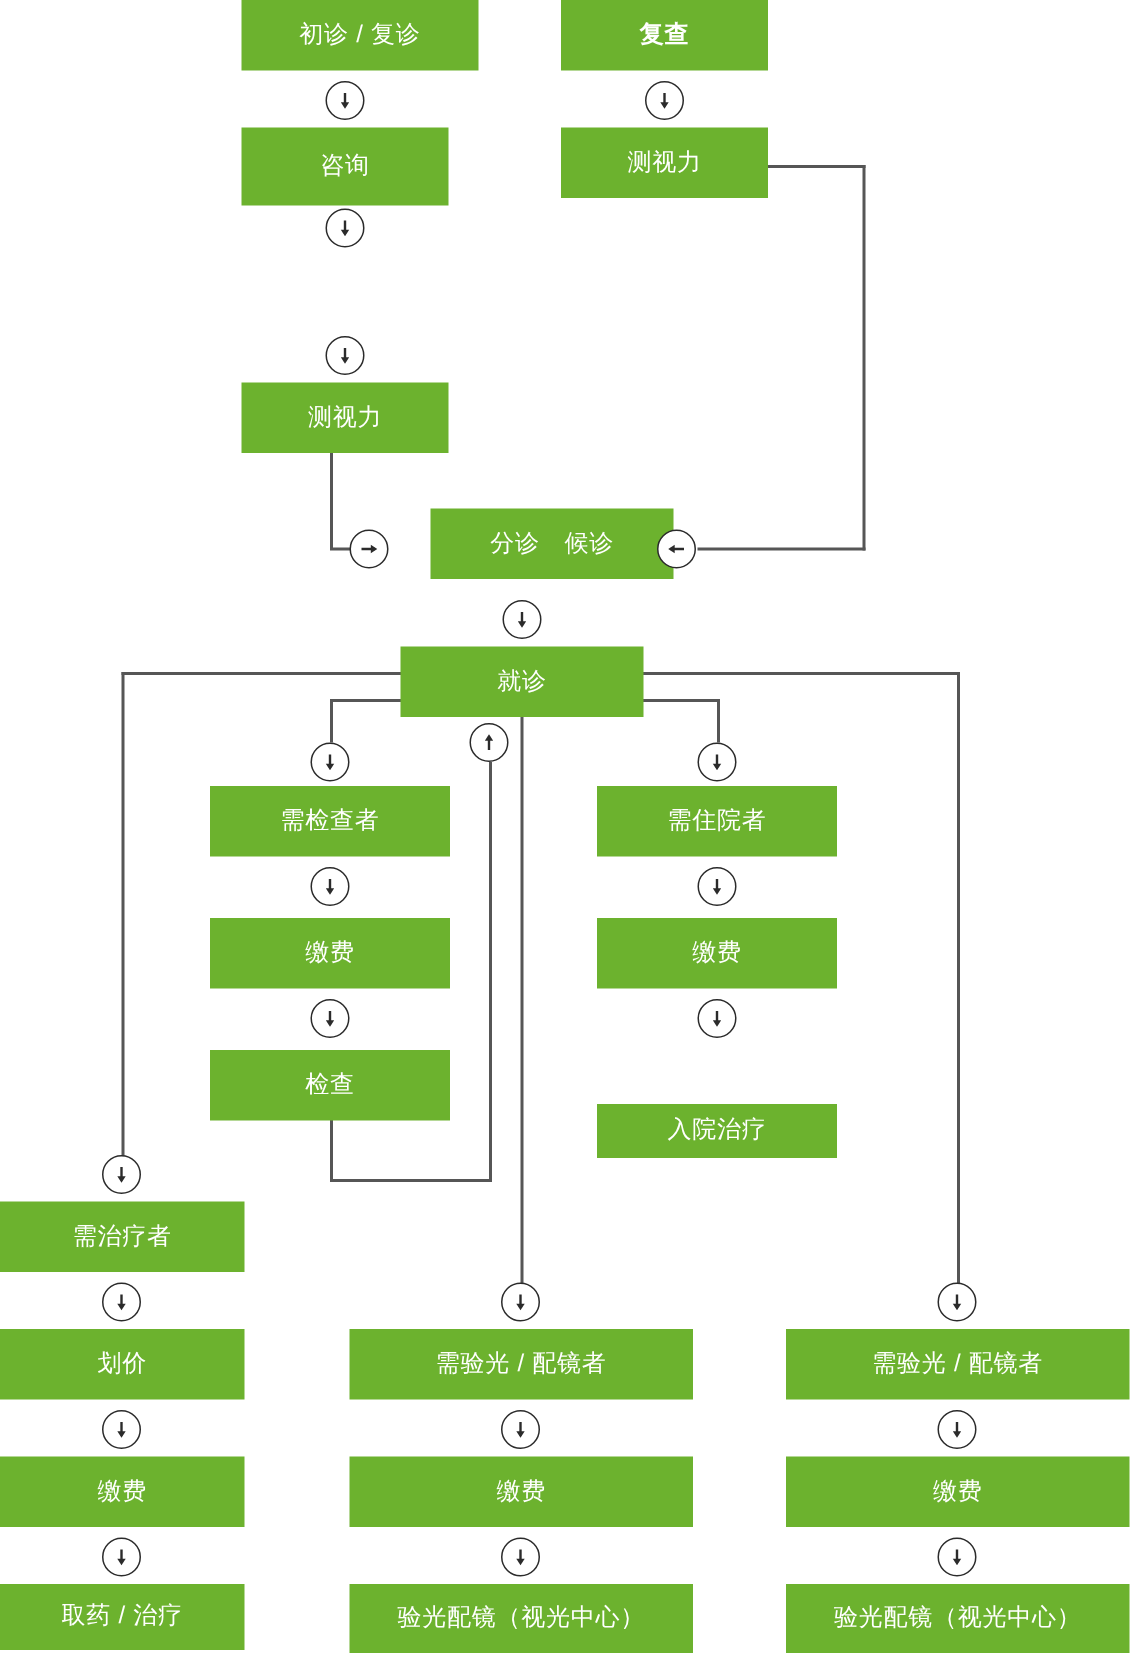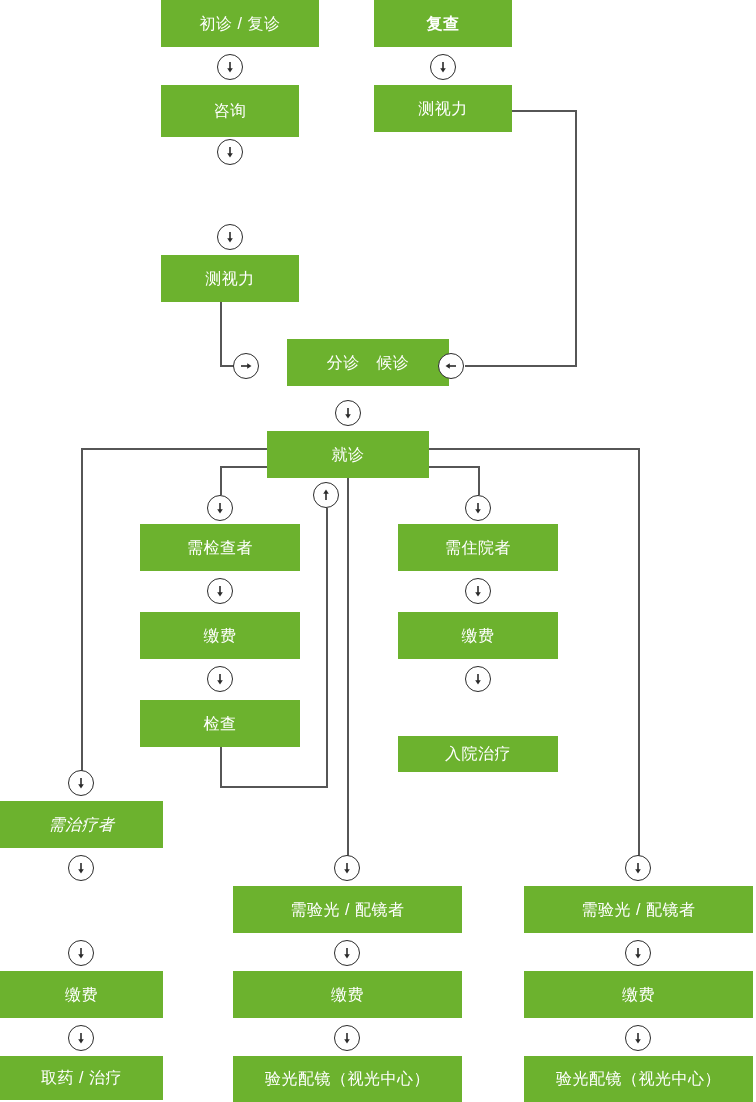--- a/index.html
+++ b/index.html
@@ -197,27 +197,28 @@
       </svg>
   </div>
   <div class="node" style="left:398px; top:696px; width:160px; height:36px;margin-top:40px;">入院治疗</div>
 
   <div class="arrow" style="left:68px; top:770px;">
     <svg width="14" height="14" viewBox="0 0 14 14">
         <line x1="7" y1="2" x2="7" y2="11" stroke="#2b2b2b" stroke-width="1.6"></line>
         <polygon points="7,12.5 4.2,8.2 9.8,8.2" fill="#2b2b2b"></polygon>
       </svg>
   </div>
-  <div class="node" style="left:0px; top:801px; width:163px; height:47px;font-style:italic;">需治疗者</div>
+  <div class="node" style="left:0px; top:801px; width:163px; height:47px;">需治疗者</div>
   <div class="arrow" style="left:68px; top:855px;">
     <svg width="14" height="14" viewBox="0 0 14 14">
         <line x1="7" y1="2" x2="7" y2="11" stroke="#2b2b2b" stroke-width="1.6"></line>
         <polygon points="7,12.5 4.2,8.2 9.8,8.2" fill="#2b2b2b"></polygon>
       </svg>
   </div>
+  <div class="node" style="left:0px; top:886px; width:163px; height:47px;">划价</div>
   <div class="arrow" style="left:68px; top:940px;">
     <svg width="14" height="14" viewBox="0 0 14 14">
         <line x1="7" y1="2" x2="7" y2="11" stroke="#2b2b2b" stroke-width="1.6"></line>
         <polygon points="7,12.5 4.2,8.2 9.8,8.2" fill="#2b2b2b"></polygon>
       </svg>
   </div>
   <div class="node" style="left:0px; top:971px; width:163px; height:47px;">缴费</div>
   <div class="arrow" style="left:68px; top:1025px;">
     <svg width="14" height="14" viewBox="0 0 14 14">
         <line x1="7" y1="2" x2="7" y2="11" stroke="#2b2b2b" stroke-width="1.6"></line>

